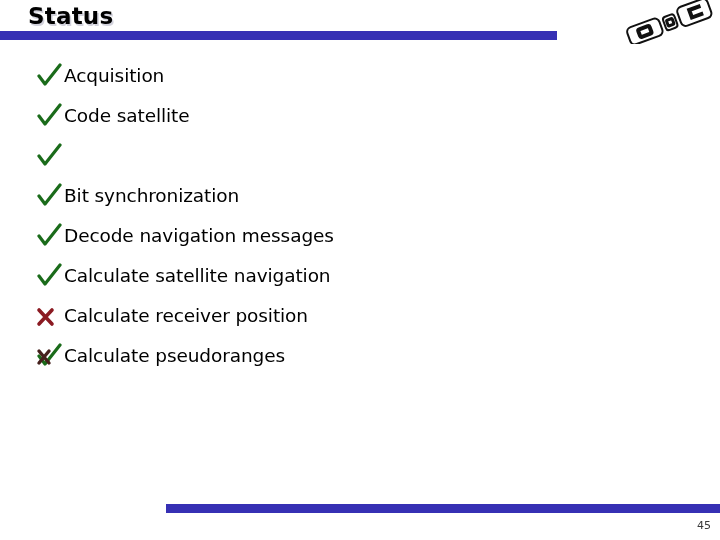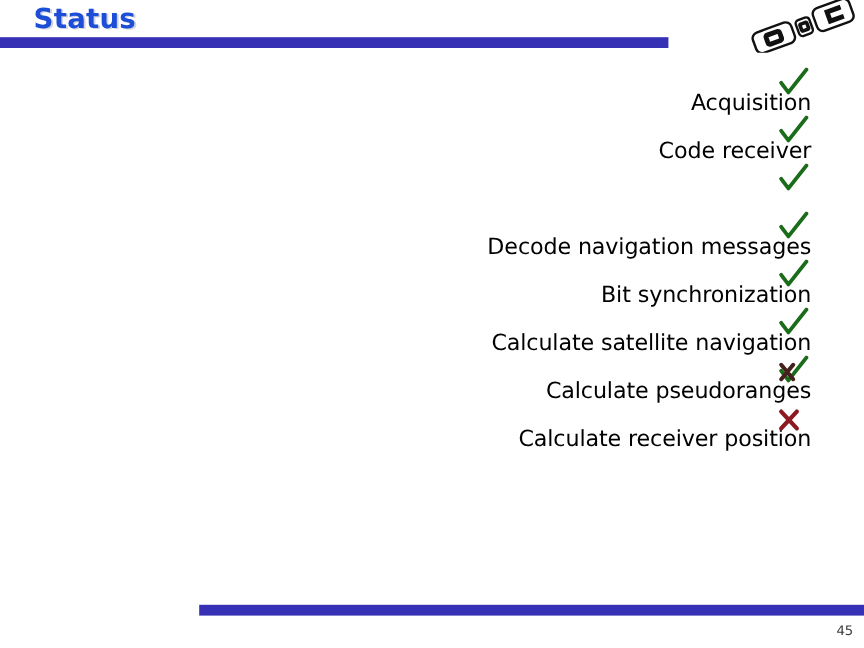--- a/index.html
+++ b/index.html
@@ -18,21 +18,21 @@
   }
 
   
   .slide-title {
     position: absolute;
     left: 28px;
     top: 3px;
     font-family: "DejaVu Sans", sans-serif;
     font-size: 23px;
     font-weight: bold;
-    color: #1d4ed8;
+    color: #000000;
     letter-spacing: 0.2px;
     text-shadow: 1.5px 1.5px 0 #d2d2dc;
     white-space: nowrap;
   }
 
   
   .title-rule {
     position: absolute;
     left: 0px;
     top: 31px;
@@ -76,22 +76,21 @@
   .bullet-list {
     position: absolute;
     left: 36px;
     top: 56px;
     width: 640px;
   }
   .bullet-item {
     position: relative;
     height: 40px;
     display: flex;
-    align-items: flex-end;
-    flex-direction: column;
+    align-items: center;
   }
   .bullet-mark {
     position: relative;
     width: 28px;
     min-width: 28px;
     height: 26px;
     display: block;
   }
   .bullet-mark svg {
     position: absolute;
@@ -140,74 +139,74 @@
     </span>
     <span class="bullet-label">Acquisition</span>
   </div>
 
   <div class="bullet-item">
     <span class="bullet-mark">
       <svg width="28" height="26" viewBox="0 0 28 26" xmlns="http://www.w3.org/2000/svg">
         <path d="M3 13 L9 21 L24 2" fill="none" stroke="#1a6b1a" stroke-width="3.2" stroke-linecap="round" stroke-linejoin="round"></path>
       </svg>
     </span>
-    <span class="bullet-label">Code receiver</span>
-  </div>
-
-  <div class="bullet-item">
-    <span class="bullet-mark">
-      <svg width="28" height="26" viewBox="0 0 28 26" xmlns="http://www.w3.org/2000/svg">
-        <path d="M3 13 L9 21 L24 2" fill="none" stroke="#1a6b1a" stroke-width="3.2" stroke-linecap="round" stroke-linejoin="round"></path>
-      </svg>
-    </span>
+    <span class="bullet-label">Code satellite</span>
+  </div>
+
+  <div class="bullet-item">
+    <span class="bullet-mark">
+      <svg width="28" height="26" viewBox="0 0 28 26" xmlns="http://www.w3.org/2000/svg">
+        <path d="M3 13 L9 21 L24 2" fill="none" stroke="#1a6b1a" stroke-width="3.2" stroke-linecap="round" stroke-linejoin="round"></path>
+      </svg>
+    </span>
+  </div>
+
+  <div class="bullet-item">
+    <span class="bullet-mark">
+      <svg width="28" height="26" viewBox="0 0 28 26" xmlns="http://www.w3.org/2000/svg">
+        <path d="M3 13 L9 21 L24 2" fill="none" stroke="#1a6b1a" stroke-width="3.2" stroke-linecap="round" stroke-linejoin="round"></path>
+      </svg>
+    </span>
+    <span class="bullet-label">Bit synchronization</span>
   </div>
 
   <div class="bullet-item">
     <span class="bullet-mark">
       <svg width="28" height="26" viewBox="0 0 28 26" xmlns="http://www.w3.org/2000/svg">
         <path d="M3 13 L9 21 L24 2" fill="none" stroke="#1a6b1a" stroke-width="3.2" stroke-linecap="round" stroke-linejoin="round"></path>
       </svg>
     </span>
     <span class="bullet-label">Decode navigation messages</span>
   </div>
 
   <div class="bullet-item">
     <span class="bullet-mark">
       <svg width="28" height="26" viewBox="0 0 28 26" xmlns="http://www.w3.org/2000/svg">
         <path d="M3 13 L9 21 L24 2" fill="none" stroke="#1a6b1a" stroke-width="3.2" stroke-linecap="round" stroke-linejoin="round"></path>
       </svg>
     </span>
-    <span class="bullet-label">Bit synchronization</span>
-  </div>
-
-  <div class="bullet-item">
-    <span class="bullet-mark">
-      <svg width="28" height="26" viewBox="0 0 28 26" xmlns="http://www.w3.org/2000/svg">
-        <path d="M3 13 L9 21 L24 2" fill="none" stroke="#1a6b1a" stroke-width="3.2" stroke-linecap="round" stroke-linejoin="round"></path>
-      </svg>
-    </span>
     <span class="bullet-label">Calculate satellite navigation</span>
   </div>
 
   <div class="bullet-item">
     <span class="bullet-mark">
       <svg width="28" height="26" viewBox="0 0 28 26" xmlns="http://www.w3.org/2000/svg">
+        <path d="M3 7 L16 21 M16 7 L3 21" fill="none" stroke="#8b1a22" stroke-width="3.6" stroke-linecap="round"></path>
+      </svg>
+    </span>
+    <span class="bullet-label">Calculate receiver position</span>
+  </div>
+
+  <div class="bullet-item">
+    <span class="bullet-mark">
+      <svg width="28" height="26" viewBox="0 0 28 26" xmlns="http://www.w3.org/2000/svg">
         <path d="M3 13 L9 21 L24 2" fill="none" stroke="#1a6b1a" stroke-width="3.2" stroke-linecap="round" stroke-linejoin="round"></path>
         <path d="M3 8 L13 20 M13 8 L3 20" fill="none" stroke="#45201c" stroke-width="3.4" stroke-linecap="round"></path>
       </svg>
     </span>
     <span class="bullet-label">Calculate pseudoranges</span>
   </div>
 
-  <div class="bullet-item">
-    <span class="bullet-mark">
-      <svg width="28" height="26" viewBox="0 0 28 26" xmlns="http://www.w3.org/2000/svg">
-        <path d="M3 7 L16 21 M16 7 L3 21" fill="none" stroke="#8b1a22" stroke-width="3.6" stroke-linecap="round"></path>
-      </svg>
-    </span>
-    <span class="bullet-label">Calculate receiver position</span>
-  </div>
-
 </div>
 
 <div class="footer-rule"></div>
 
 <div class="page-number">45</div>
 
 </body></html>

